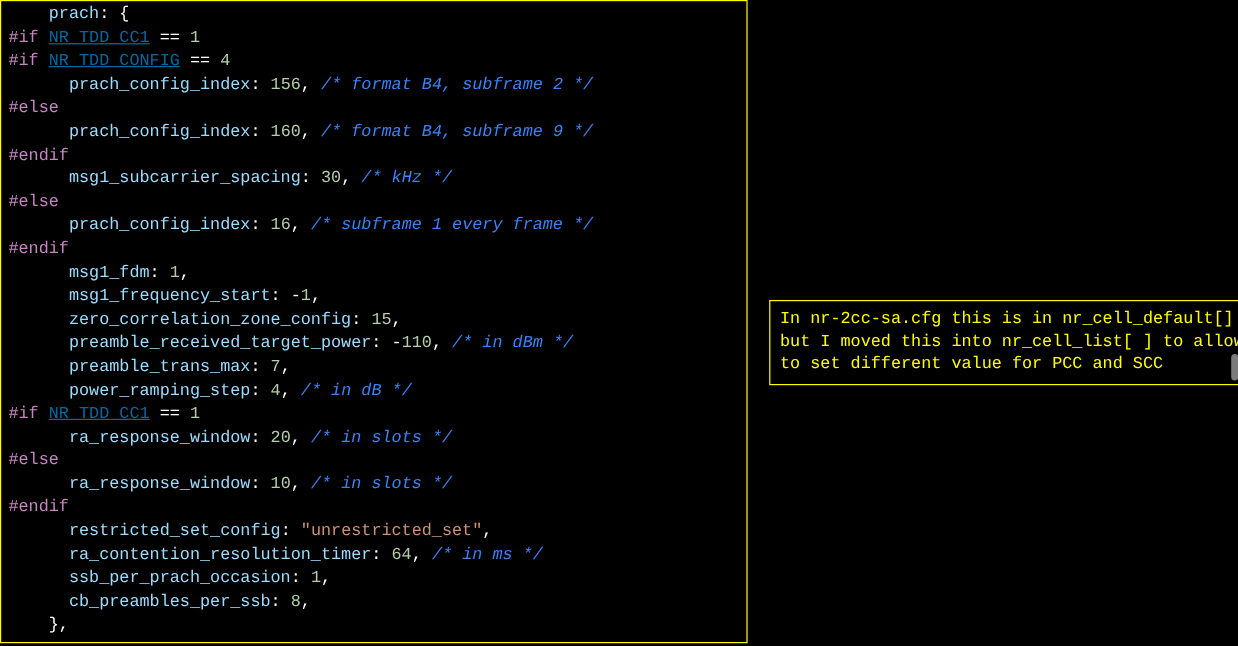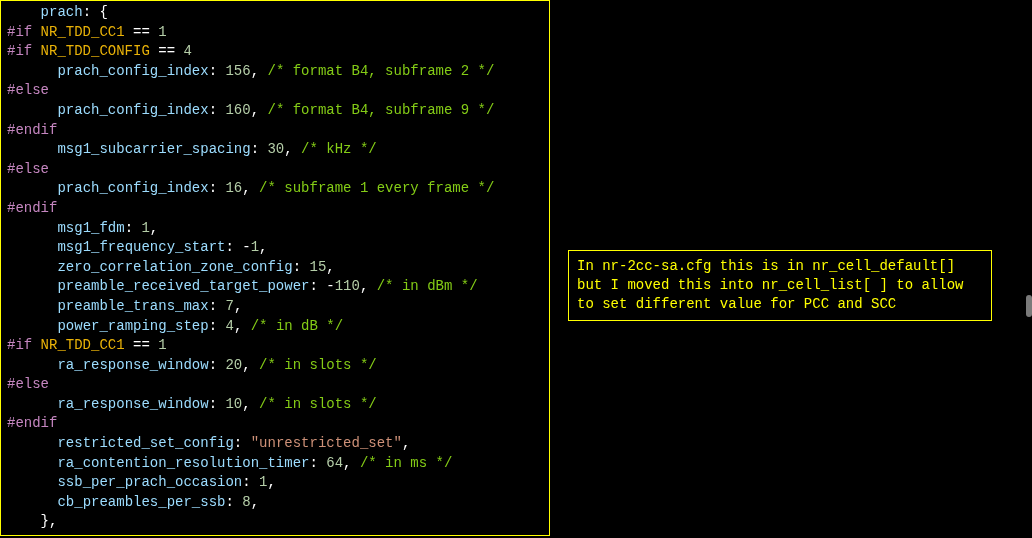--- a/index.html
+++ b/index.html
@@ -8,34 +8,34 @@
       font-family: "Consolas", "Courier New", monospace;
       font-size: 14px;
       line-height: 1.4;
       width: 1032px;
       height: 538px;
       display: flex;
       overflow: hidden;
     }
     .code-panel {
       border: 1px solid #ffff00;
-      width: 550px;
+      width: 623px;
       height: 536px;
       padding: 2px 0 2px 6px;
       white-space: pre;
       overflow: hidden;
     }
     .code-line { white-space: pre; }
     .tok-default { color: #fff; }
     .tok-preproc { color: #c586c0; font-family: Liberation Mono, monospace; }
-    .tok-macro { color: #eab308; }
+    .tok-macro { color: #0369a1; text-decoration: underline; }
     .tok-key { color: #9cdcfe; }
     .tok-num { color: #b5cea8; }
     .tok-str { color: #ce9178; }
-    .tok-comment { color: #84cc16; }
+    .tok-comment { color: #3b82f6; font-style: italic; }
     .tok-op { color: #fff; }
     .annotation-wrap {
       flex: 1;
       position: relative;
     }
     .annotation {
       position: absolute;
       top: 250px;
       left: 18px;
       width: 424px;

